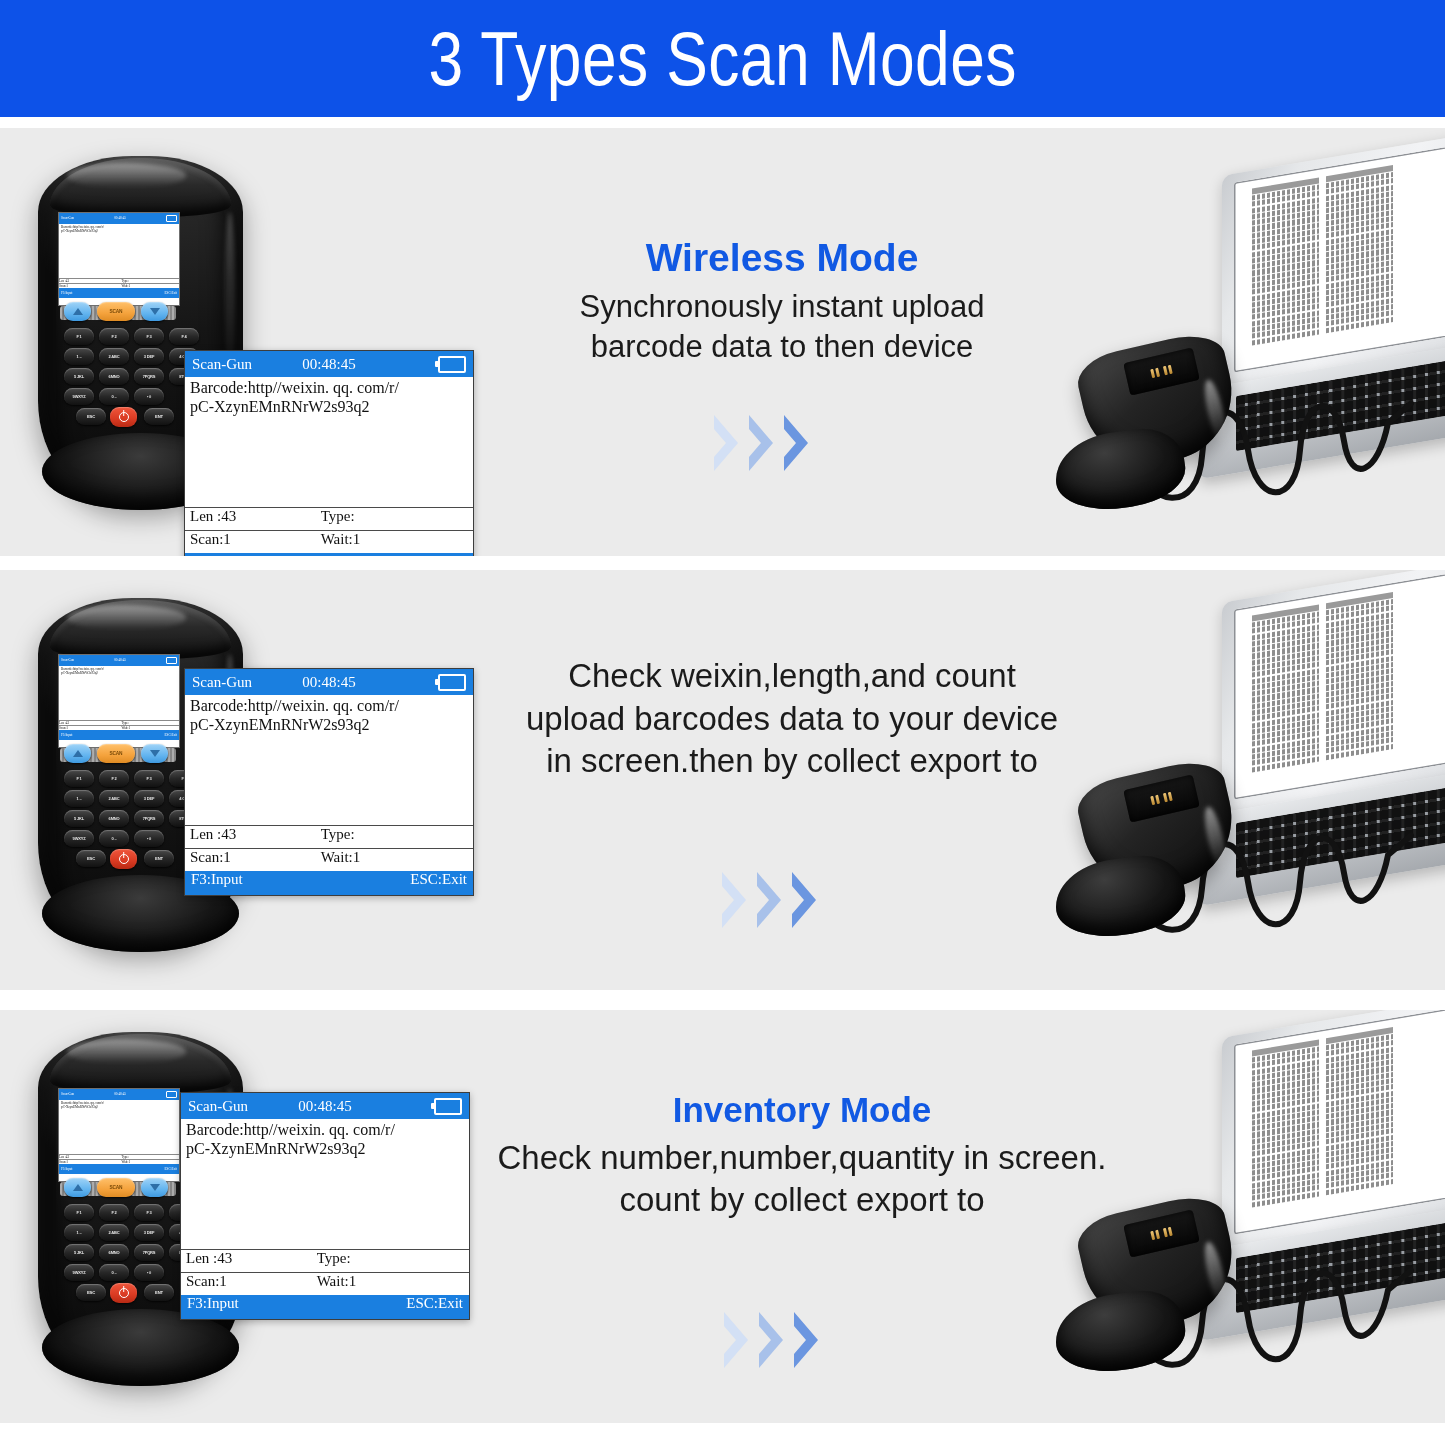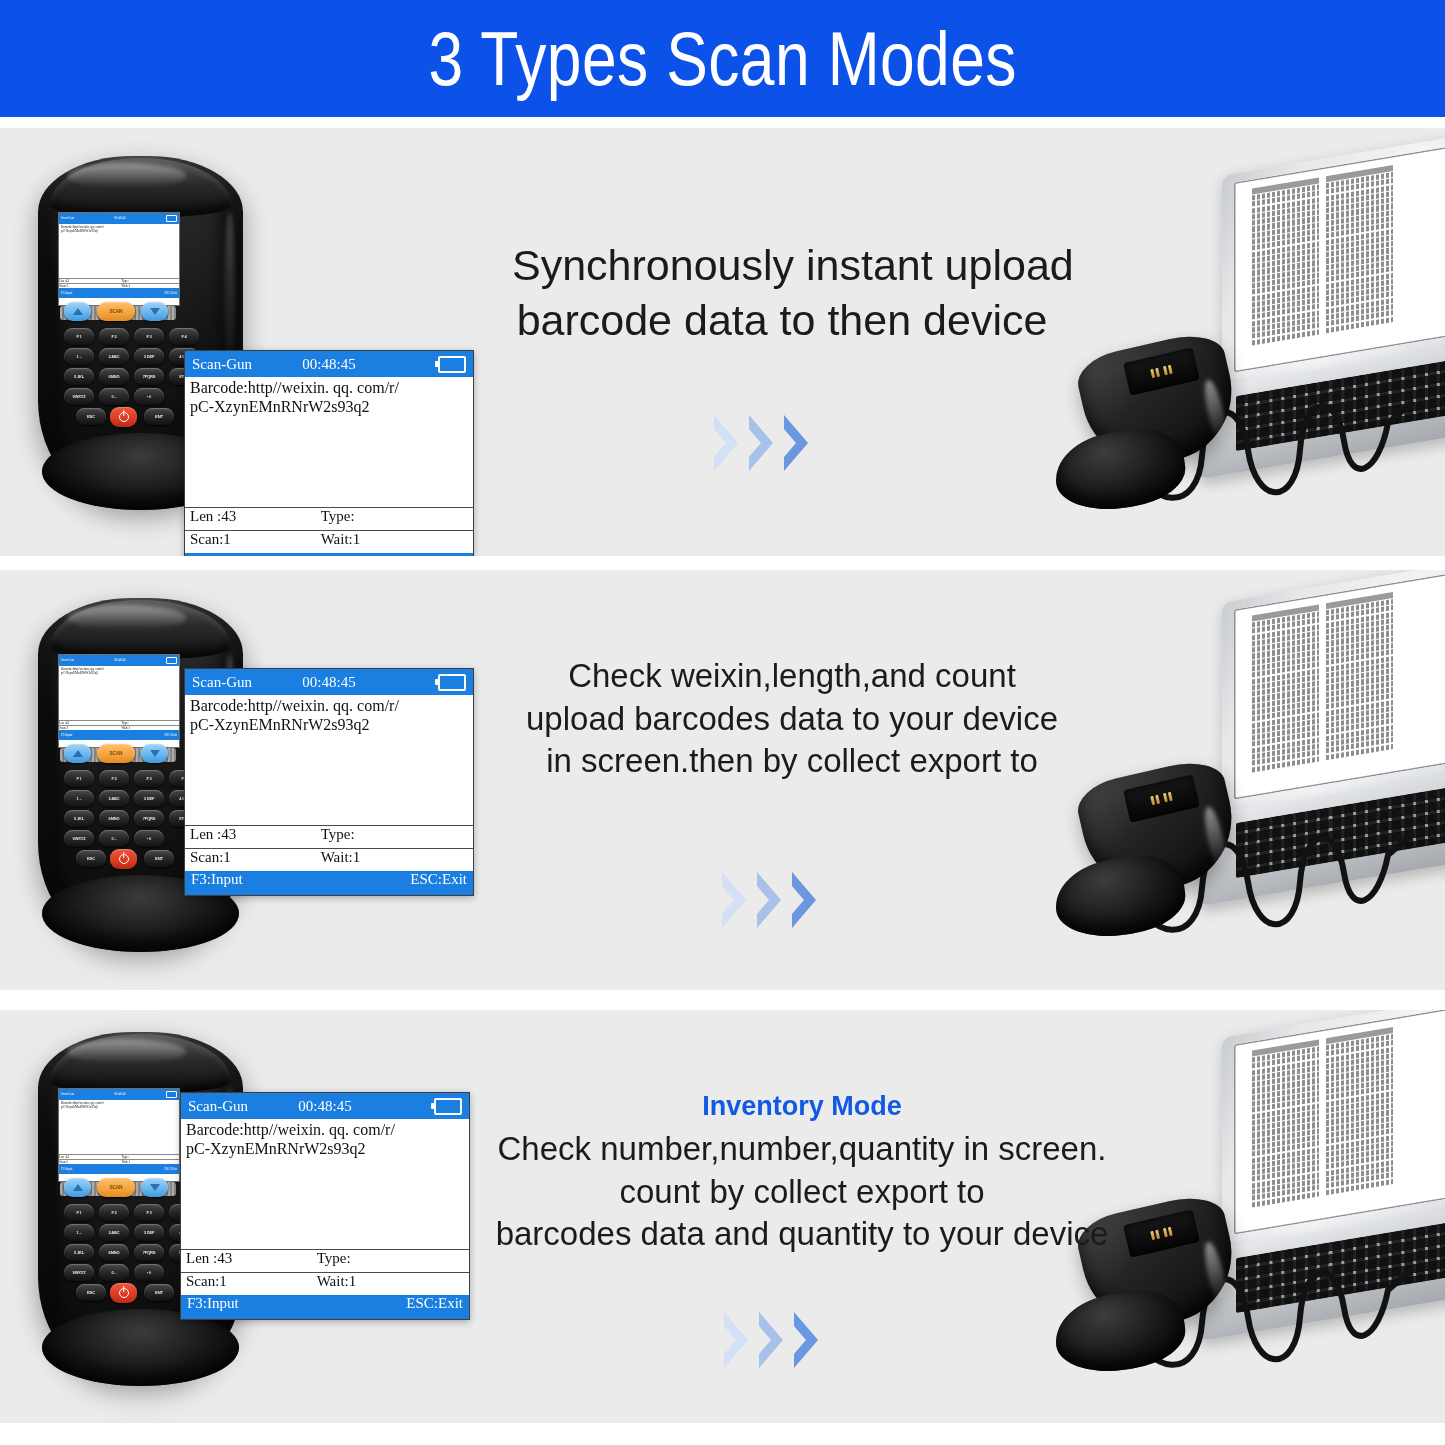--- a/index.html
+++ b/index.html
@@ -383,21 +383,22 @@
         <div class="pop-info" style="font-size:15px;height:22px;">
           <span class="c1">Scan:1</span>
           <span>Wait:1</span>
         </div>
         <div class="pop-foot" style="height:24px;font-size:15px;">
           <span>F3:Input</span>
           <span>ESC:Exit</span>
         </div>
       </div>
       <div class="textblock" style="left:512px;top:110px;width:540px;">
-        <div class="mode-desc" style="font-size:43px;">
+        <div class="mode-title" style="font-size:39px;">Wireless Mode</div>
+        <div class="mode-desc" style="font-size:31px;">
           <span>Synchronously instant upload</span>
           <span>barcode data to then device</span>
         </div>
       </div>
       <div class="chevrons" style="gap: 5px; position: absolute; left: 712px; top: 285px;">
         <svg class="chev" viewBox="0 0 30 60" width="47" height="93">
           <path d="M2 2 L26 30 L2 58 L2 44 L14 30 L2 16 Z" fill="#d3e0f5"></path>
         </svg>
         <svg class="chev" viewBox="0 0 30 60" width="47" height="93">
           <path d="M2 2 L26 30 L2 58 L2 44 L14 30 L2 16 Z" fill="#a8c1ea"></path>
@@ -760,25 +761,24 @@
         <div class="pop-info" style="font-size:15px;height:22px;">
           <span class="c1">Scan:1</span>
           <span>Wait:1</span>
         </div>
         <div class="pop-foot" style="height:24px;font-size:15px;">
           <span>F3:Input</span>
           <span>ESC:Exit</span>
         </div>
       </div>
       <div class="textblock" style="left:462px;top:82px;width:680px;">
-        <div class="mode-title" style="font-size:27px;">Inventory Mode</div>
+        <div class="mode-title" style="font-size:35px;">Inventory Mode</div>
         <div class="mode-desc" style="font-size:33px;">
           <span>Check number,number,quantity in screen.</span>
           <span>count by collect export to</span>
-          <span>barcodes data and quantity to your device</span>
         </div>
       </div>
       <div class="chevrons" style="gap: 5px; position: absolute; left: 722px; top: 300px;">
         <svg class="chev" viewBox="0 0 30 60" width="47" height="93">
           <path d="M2 2 L26 30 L2 58 L2 44 L14 30 L2 16 Z" fill="#d3e0f5"></path>
         </svg>
         <svg class="chev" viewBox="0 0 30 60" width="47" height="93">
           <path d="M2 2 L26 30 L2 58 L2 44 L14 30 L2 16 Z" fill="#a8c1ea"></path>
         </svg>
         <svg class="chev" viewBox="0 0 30 60" width="47" height="93">

